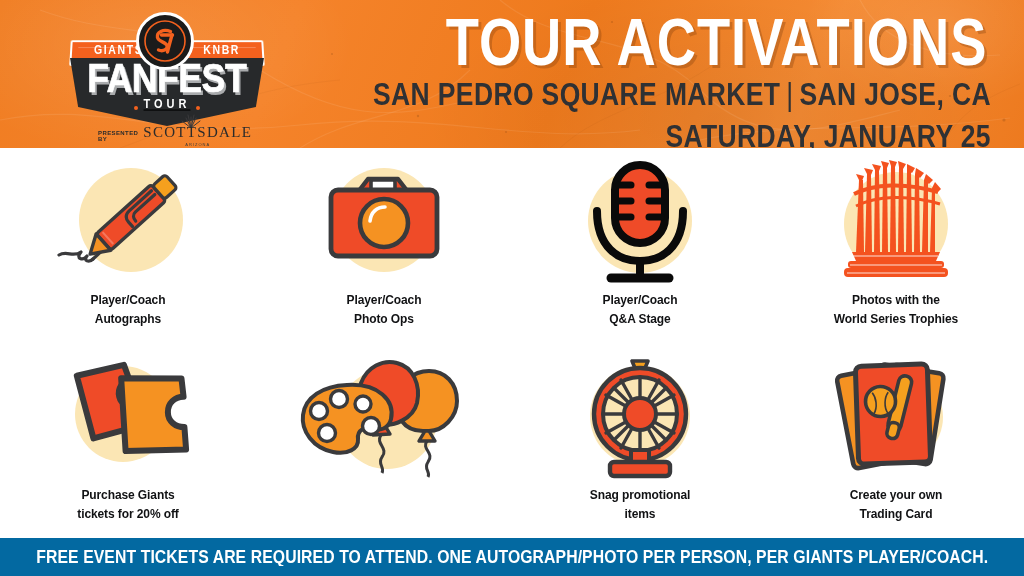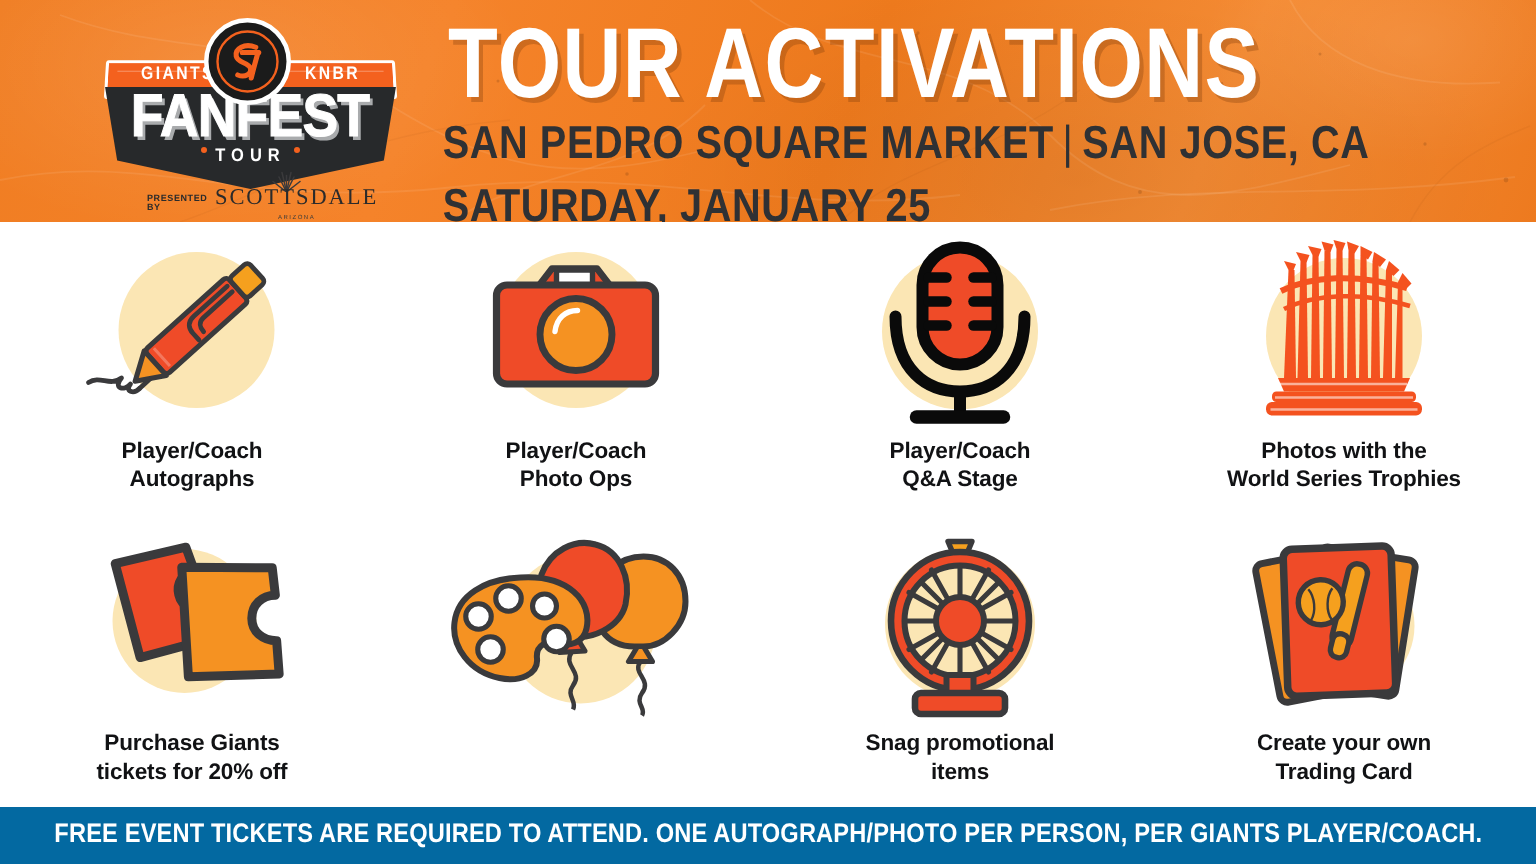--- a/index.html
+++ b/index.html
@@ -73,22 +73,23 @@
   .fanfest-word {
     font-size: 34px; font-weight: 700; color: #ffffff;
     letter-spacing: -0.5px; line-height: 34px;
     transform: scaleY(1.18) scaleX(1.05);
     -webkit-text-stroke: 0.6px #ffffff;
     text-shadow: 2px 2px 0 #a9abad;
     margin-top: 2px;
     font-family: "Liberation Sans", sans-serif;
   }
   .tour-row {
-    display: flex; align-items: flex-start; gap: 6px;
+    display: flex; align-items: flex-end; gap: 6px;
     margin-top: 3px;
+    text-decoration: underline;
   }
   .tour-dot { width: 4px; height: 4px; background: #f4611e; border-radius: 50%; }
   .tour-word {
     color: #fff; font-size: 11px; font-weight: 700; letter-spacing: 4px;
     transform: scaleY(1.1);
   }
   .presented {
     position: absolute; left: 36px; top: 118px;
     width: 150px; display: flex; align-items: center; gap: 5px;
     z-index: 5;
@@ -100,21 +101,21 @@
   .scottsdale-name {
     color: #2b2b2b; font-size: 15px; letter-spacing: 1.3px;
     font-family: "Liberation Serif", serif; font-weight: 400;
   }
   .scottsdale-sub { color:#3a3a3a; font-size:4px; letter-spacing:1px; margin-top:1px; }
   .agave { position:absolute; left: 118px; top: 108px; z-index:5; }
 
   
   .head-titles {
     position: absolute; left: 288px; top: 8px; width: 710px;
-    text-align: left;
+    text-align: right;
   }
   .title-main {
     color: #ffffff;
     font-size: 56px;
     font-weight: 700;
     letter-spacing: 1px;
     line-height: 58px;
     transform: scaleY(1.18) scaleX(0.97);
     transform-origin: center top;
     text-shadow: 3px 3px 0 rgba(120,55,10,.30);
@@ -157,21 +158,21 @@
   .icon-box {
     width: 140px; height: 125px;
     position: relative;
     display: flex; align-items: center; justify-content: center;
   }
   .icon-box svg { display:block; overflow: visible; }
   .cell-label {
     margin-top: 6px;
     text-align: center;
     color: #111214;
-    font-size: 15px;
+    font-size: 12px;
     font-weight: 700;
     line-height: 19px;
     letter-spacing: -0.1px;
     white-space: pre-line;
     font-family: "Liberation Sans", sans-serif;
   }
 
   
   .footer {
     position: absolute; left: 0; bottom: 0;

